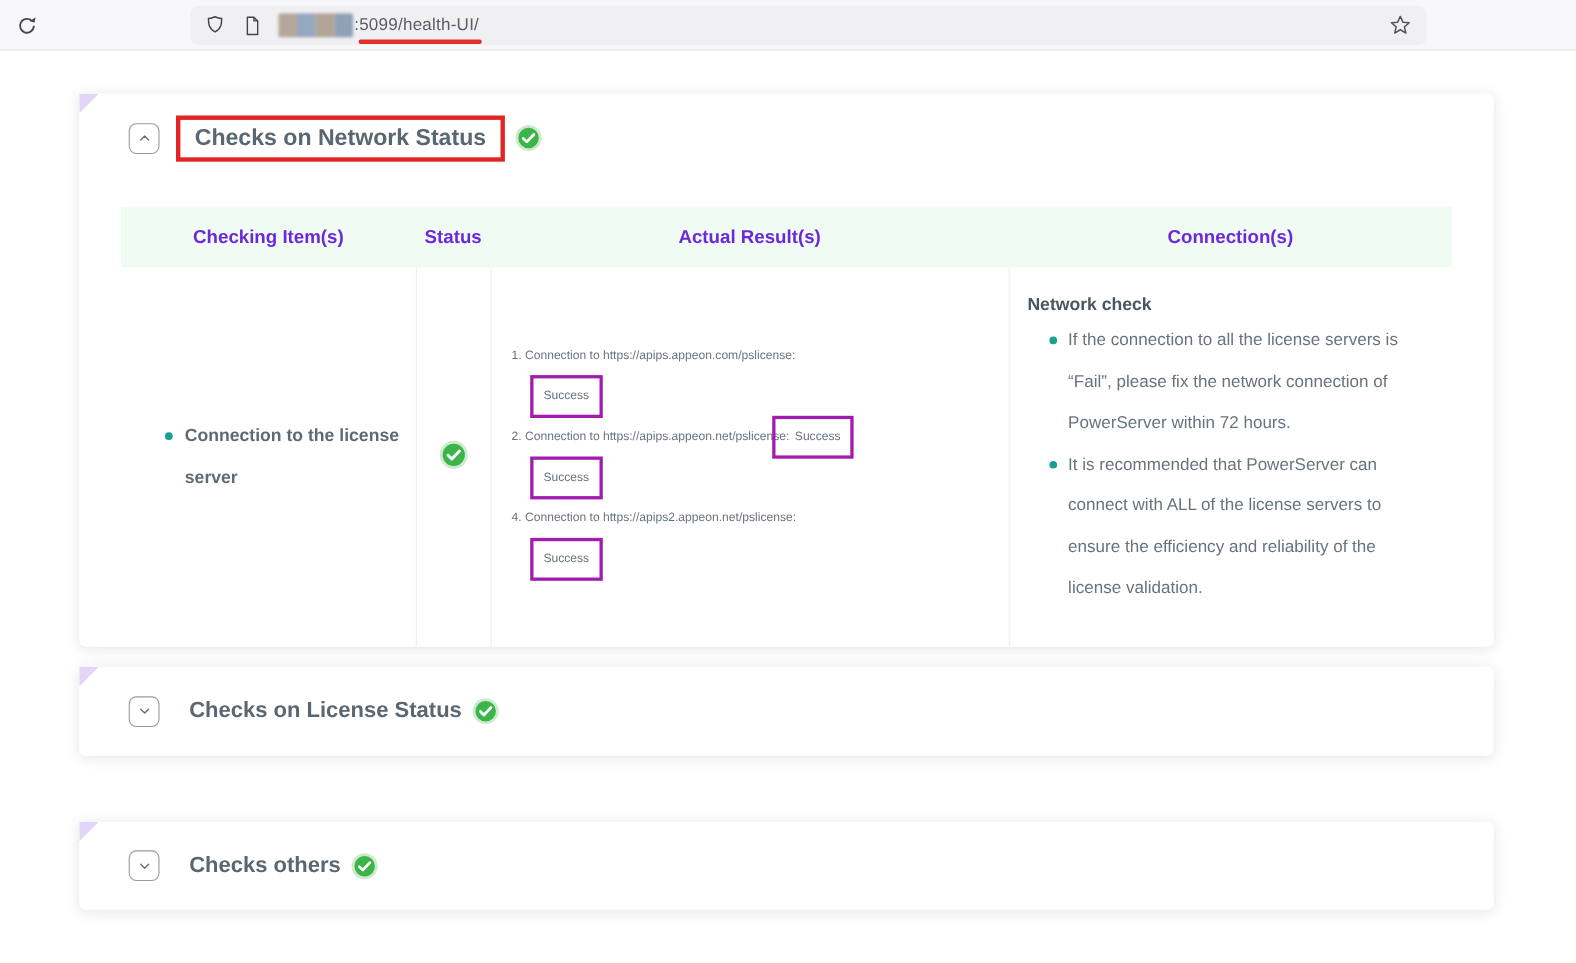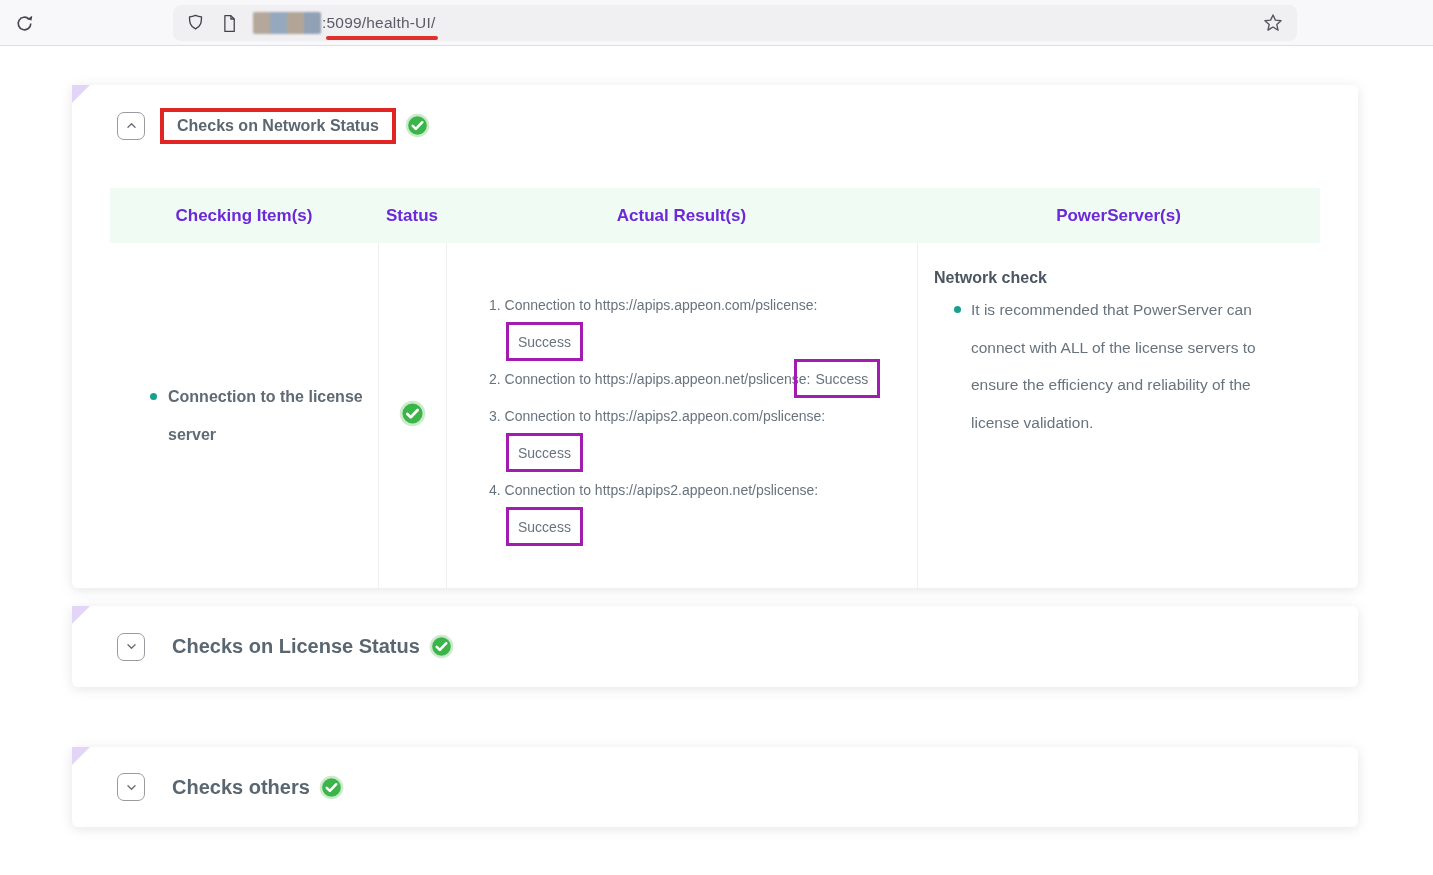--- a/index.html
+++ b/index.html
@@ -53,21 +53,21 @@
   }
   .card-header { display:flex; align-items:center; padding-left:45px; }
   .card-1 .card-header { margin-top:14px; height:53px; }
   .card-2 .card-header, .card-3 .card-header { height:100%; }
   .collapse-btn {
     width:28px; height:28px; flex:none;
     border:1.5px solid #9a9aa0; border-radius:7px; background:#fff;
     display:flex; align-items:center; justify-content:center; padding:0;
   }
   .title-annotation { border:4px solid #e12424; padding:5px 13px; margin-left:15px; }
-  .section-title { margin:0; font-size:16px; font-weight:bold; color:#5a6670; white-space:nowrap; }
+  .section-title { margin:0; font-size:21px; font-weight:bold; color:#5a6670; white-space:nowrap; }
   .card-2 .section-title, .card-3 .section-title { font-size:20px; margin-left:27px; }
   .check-badge { margin-left:9px; display:flex; flex:none; }
 
   
   .checks-table { position:absolute; left:38px; top:103px; width:1210px; }
   .thead {
     display:grid; grid-template-columns:268px 68px 471px 403px;
     background:#effbf3; height:55px; align-items:center;
   }
   .th { text-align:center; font-weight:bold; font-size:17px; color:#6d28d9; }
@@ -79,21 +79,21 @@
   .dot {
     width:7px; height:7px; border-radius:50%; background:#17a08f;
     margin-top:15px; margin-right:11px; flex:none;
   }
   .item-text { width:215px; font-weight:bold; font-size:16px; color:#5f6a74; line-height:38px; }
 
   .cell-status { display:flex; align-items:center; justify-content:center; }
 
   .cell-results {
     display:flex; flex-direction:column; justify-content:center;
-    padding-left:42px; font-size:14px; color:#68737e;
+    padding-left:18px; font-size:11px; color:#68737e;
   }
   .r-line { height:30px; display:flex; align-items:center; margin:3.5px 0; white-space:nowrap; }
   .r-line.indent { padding-left:17px; }
   .success-box {
     display:inline-flex; align-items:center; height:39px;
     border:3px solid #a21caf; padding:0 9px; color:#68737e;
   }
   .success-box.inline { margin-left:-16px; padding-left:18px; }
 
   .cell-suggest { padding:26px 10px 0 16px; }
@@ -164,21 +164,21 @@
         <path d="M8 13.4l3.3 3.2 6.7-7" fill="none" stroke="#fff" stroke-width="2.6" stroke-linecap="round" stroke-linejoin="round"></path>
       </svg>
     </span>
   </div>
 
   <div class="checks-table">
     <div class="thead">
       <div class="th">Checking Item(s)</div>
       <div class="th">Status</div>
       <div class="th">Actual Result(s)</div>
-      <div class="th">PowerServer(s)</div>
+      <div class="th">Connection(s)</div>
     </div>
 
     <div class="trow">
       <div class="cell cell-item">
         <div class="item-entry">
           <span class="dot"></span>
           <span class="item-text">Connection to the license server</span>
         </div>
       </div>
 
@@ -195,37 +195,35 @@
         <div class="r-line">
           <span>1. Connection to https://apips.appeon.com/pslicense:</span>
         </div>
         <div class="r-line indent">
           <span class="success-box">Success</span>
         </div>
         <div class="r-line">
           <span>2. Connection to https://apips.appeon.net/pslicense:</span>
           <span class="success-box inline">Success</span>
         </div>
-        <div class="r-line">
-          <span>3. Connection to https://apips2.appeon.com/pslicense:</span>
-        </div>
         <div class="r-line indent">
           <span class="success-box">Success</span>
         </div>
         <div class="r-line">
           <span>4. Connection to https://apips2.appeon.net/pslicense:</span>
         </div>
         <div class="r-line indent">
           <span class="success-box">Success</span>
         </div>
       </div>
 
       <div class="cell cell-suggest">
         <div class="sg-title">Network check</div>
         <ul class="sg-list">
+          <li>If the connection to all the license servers is “Fail”, please fix the network connection of PowerServer within 72 hours.</li>
           <li>It is recommended that PowerServer can connect with ALL of the license servers to ensure the efficiency and reliability of the license validation.</li>
         </ul>
       </div>
     </div>
   </div>
 </section>
 
 <section class="card card-2">
   <div class="corner-fold"></div>
   <div class="card-header">

